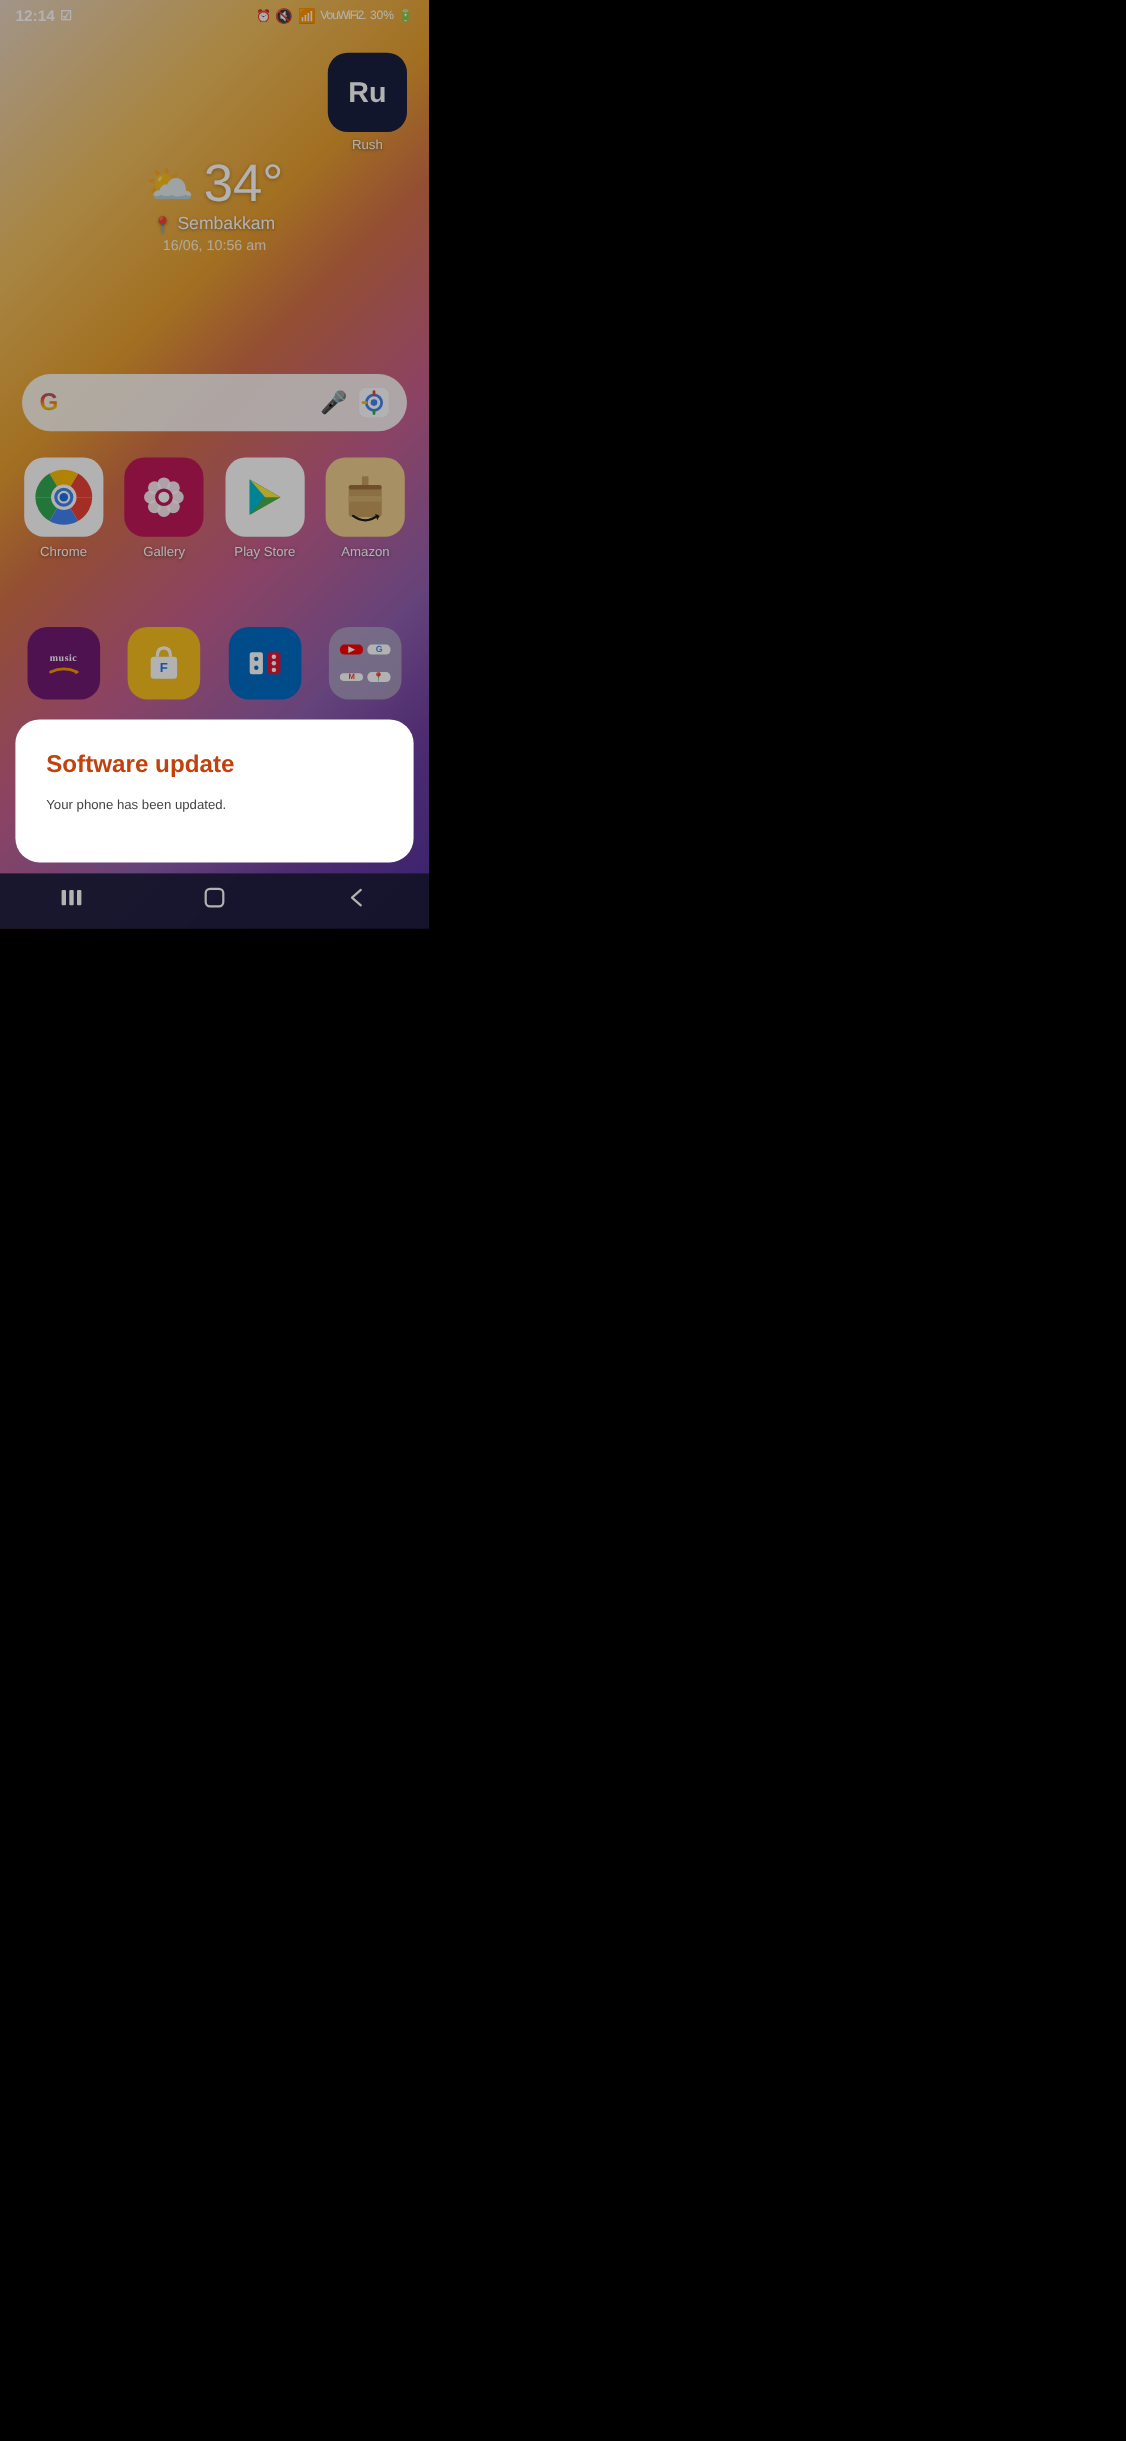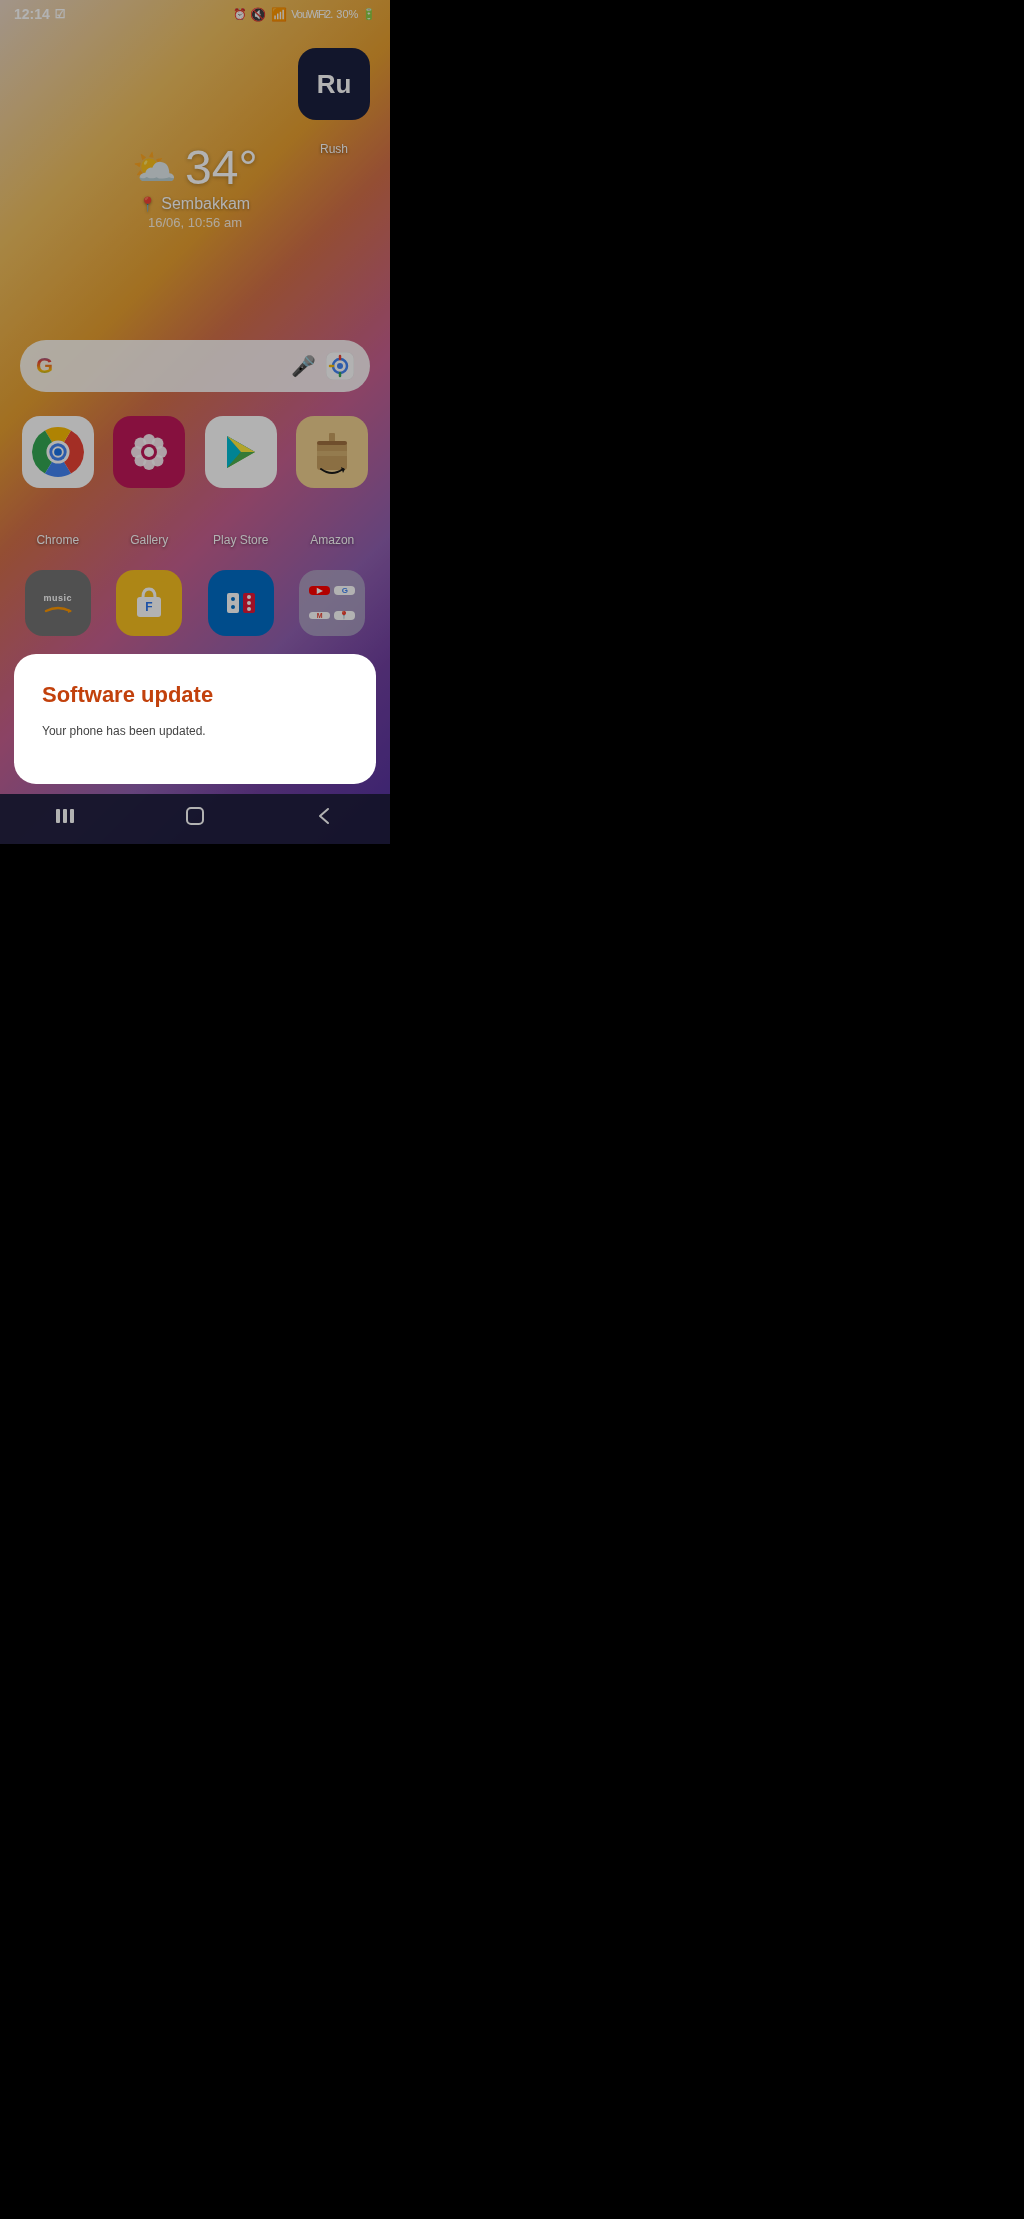--- a/index.html
+++ b/index.html
@@ -69,21 +69,21 @@
 
     
     .rush-icon {
       position: absolute;
       top: 48px;
       right: 20px;
       z-index: 5;
       display: flex;
       flex-direction: column;
       align-items: center;
-      gap: 22px;
+      gap: 4px;
     }
 
     .rush-icon-bg {
       width: 72px;
       height: 72px;
       background: #1a2040;
       border-radius: 18px;
       display: flex;
       align-items: center;
       justify-content: center;
@@ -203,21 +203,20 @@
       align-items: center;
       justify-content: center;
       font-size: 32px;
     }
 
     .app-label {
       color: white;
       font-size: 12px;
       text-shadow: 0 1px 3px rgba(0,0,0,0.5);
       text-align: center;
-      margin-top: 39px;
     }
 
     
     .chrome-icon {
       background: white;
       position: relative;
       overflow: hidden;
     }
 
     
@@ -323,21 +322,22 @@
       background: #006ec7;
     }
 
     
     .flipkart-bg {
       background: #f8c020;
     }
 
     
     .music-bg {
-      background: #737373;
+      background: #701a75;
+      font-family: Liberation Serif, serif;
     }
 
     
     .folder-bg {
       background: rgba(180,180,200,0.7);
     }
 
     
     .dock-row .app-icon {
       width: 66px;

